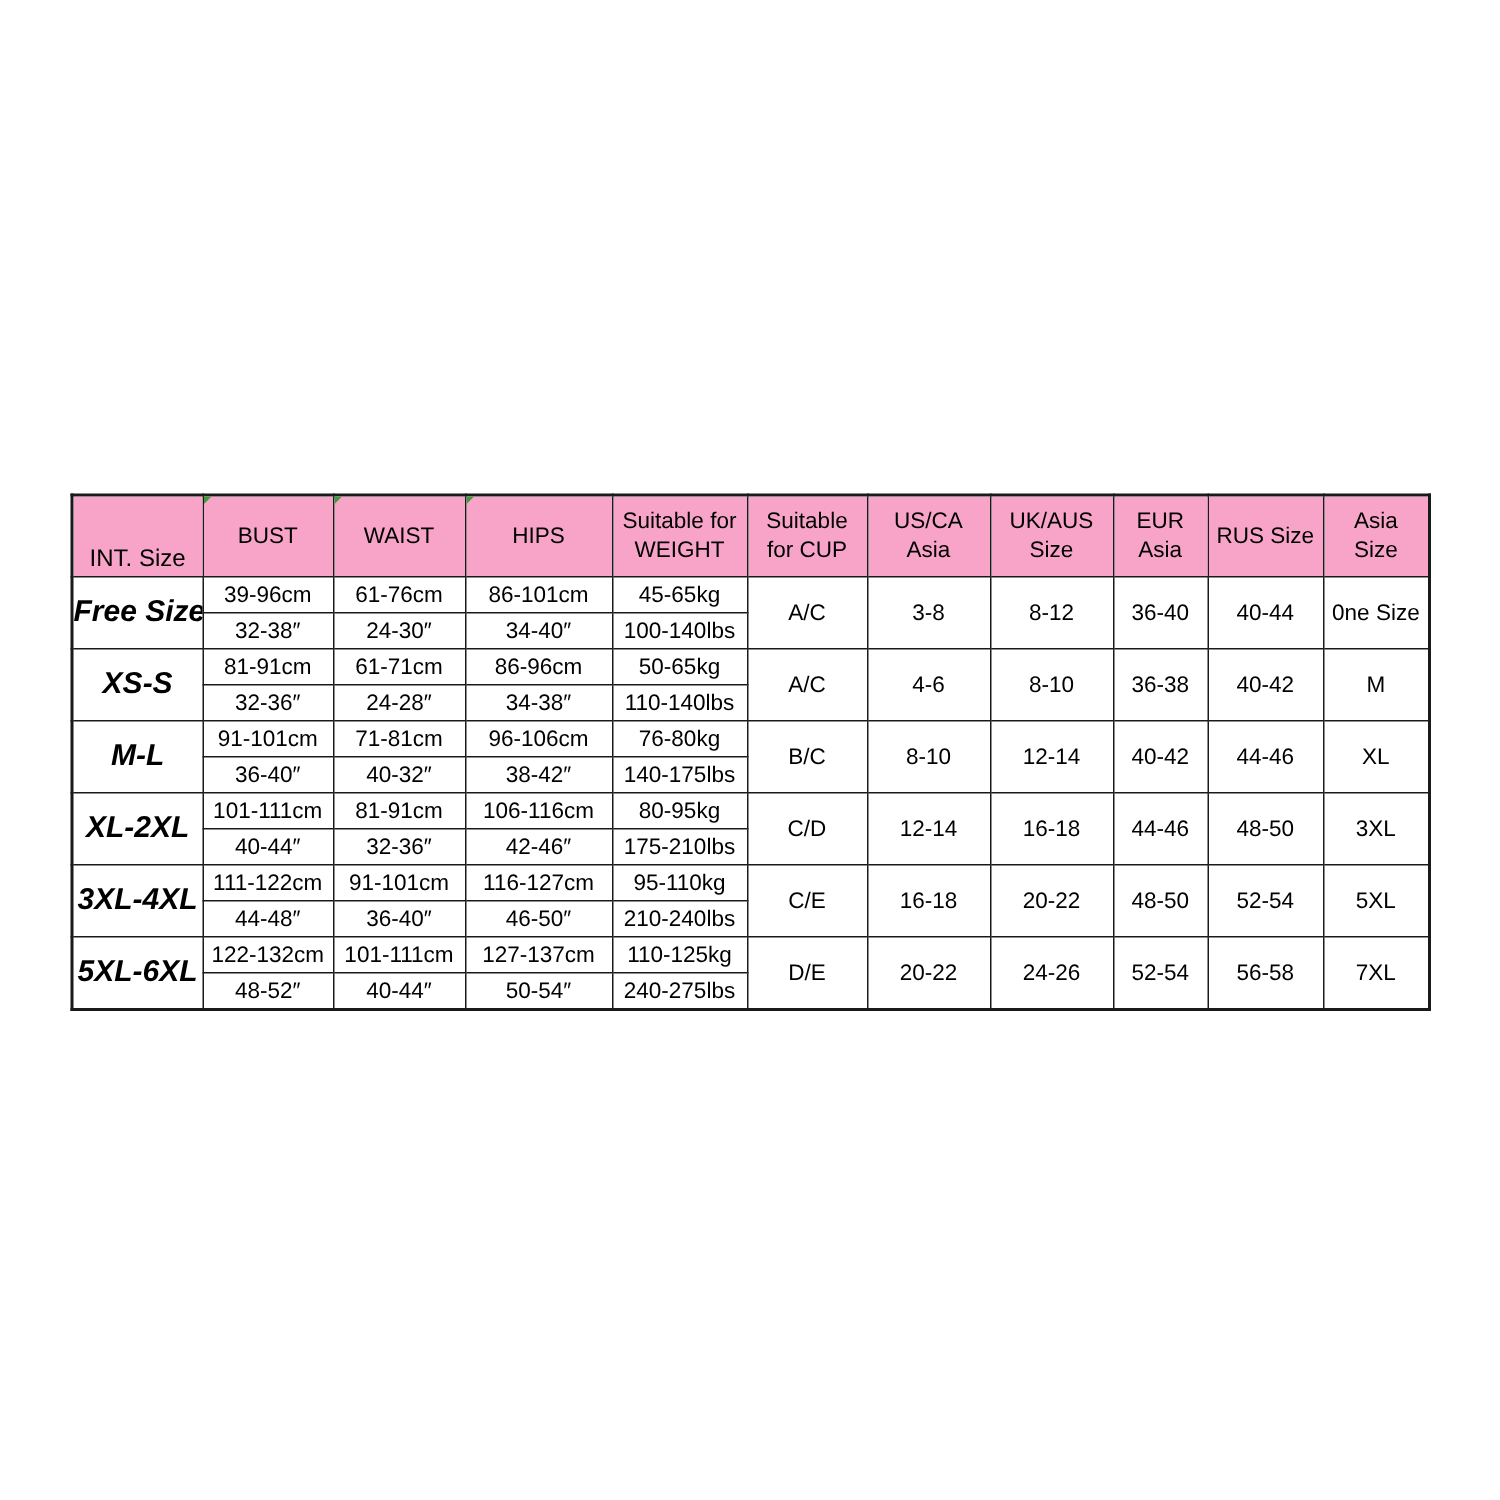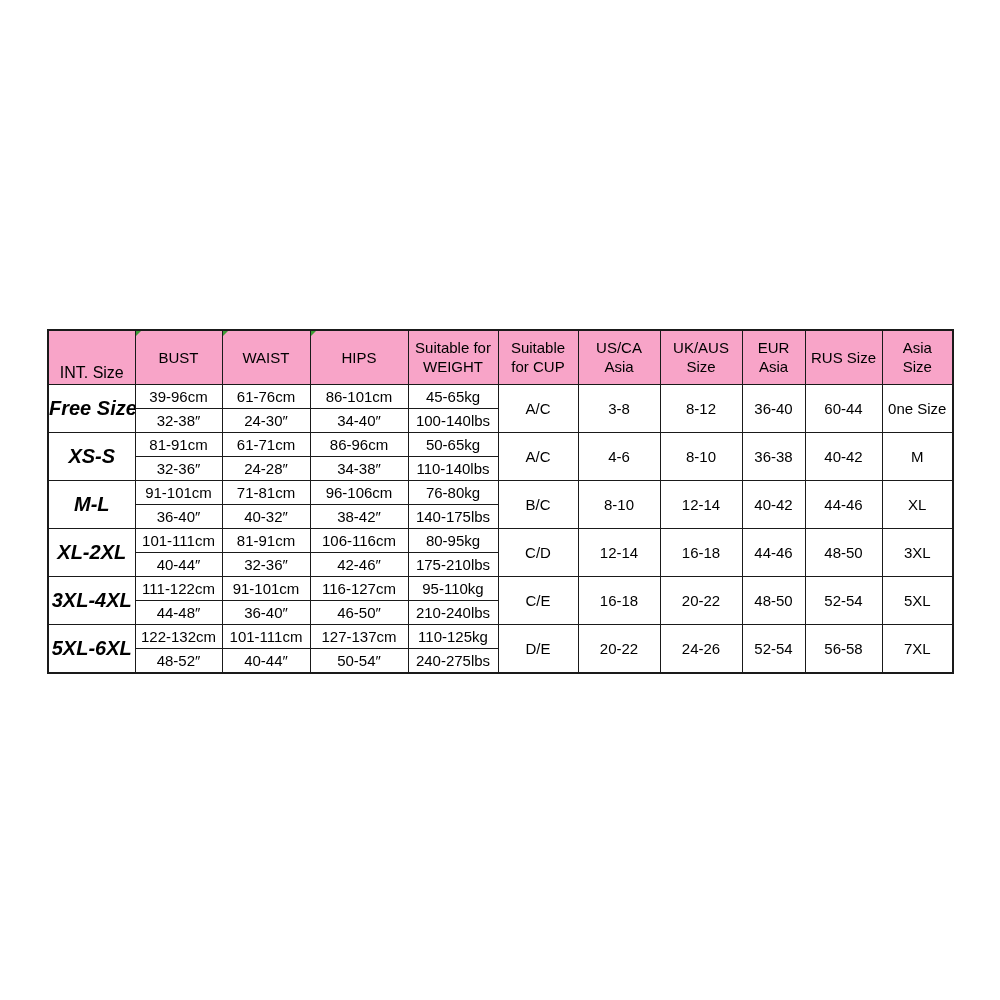--- a/index.html
+++ b/index.html
@@ -112,21 +112,21 @@
     <tr>
       <td class="size-cell" rowspan="2">Free Size</td>
       <td>39-96cm</td>
       <td>61-76cm</td>
       <td>86-101cm</td>
       <td>45-65kg</td>
       <td rowspan="2">A/C</td>
       <td rowspan="2">3-8</td>
       <td rowspan="2">8-12</td>
       <td rowspan="2">36-40</td>
-      <td rowspan="2">60-44</td>
+      <td rowspan="2">40-44</td>
       <td rowspan="2">0ne Size</td>
     </tr>
     <tr>
       <td>32-38″</td>
       <td>24-30″</td>
       <td>34-40″</td>
       <td>100-140lbs</td>
     </tr>
 
     <tr>

